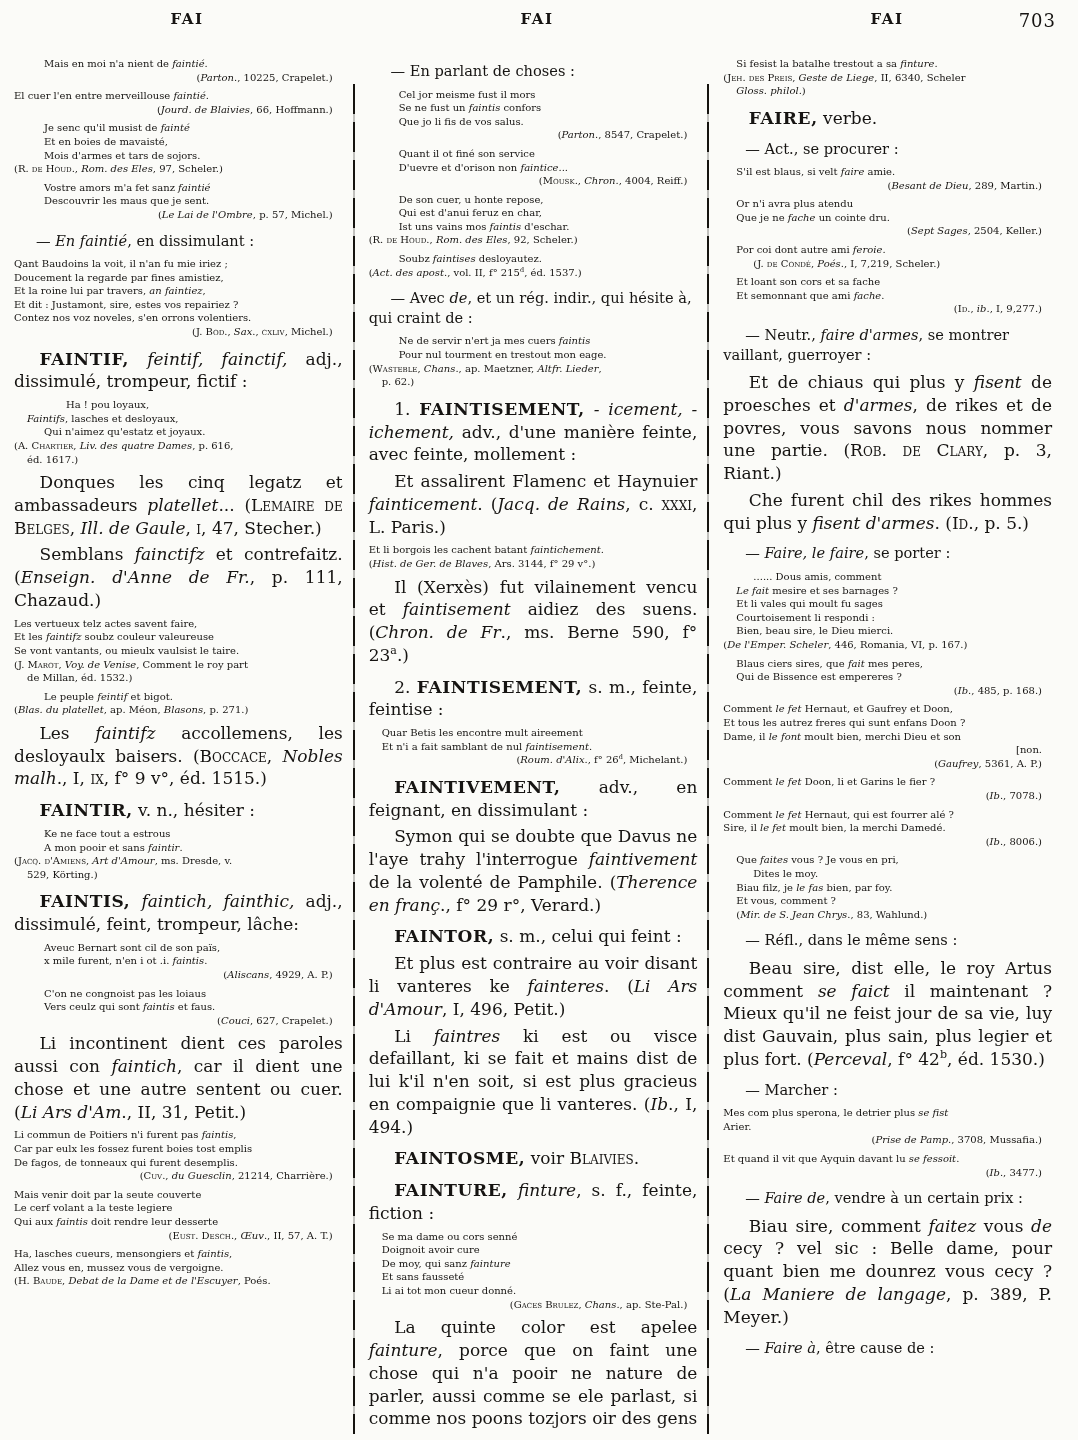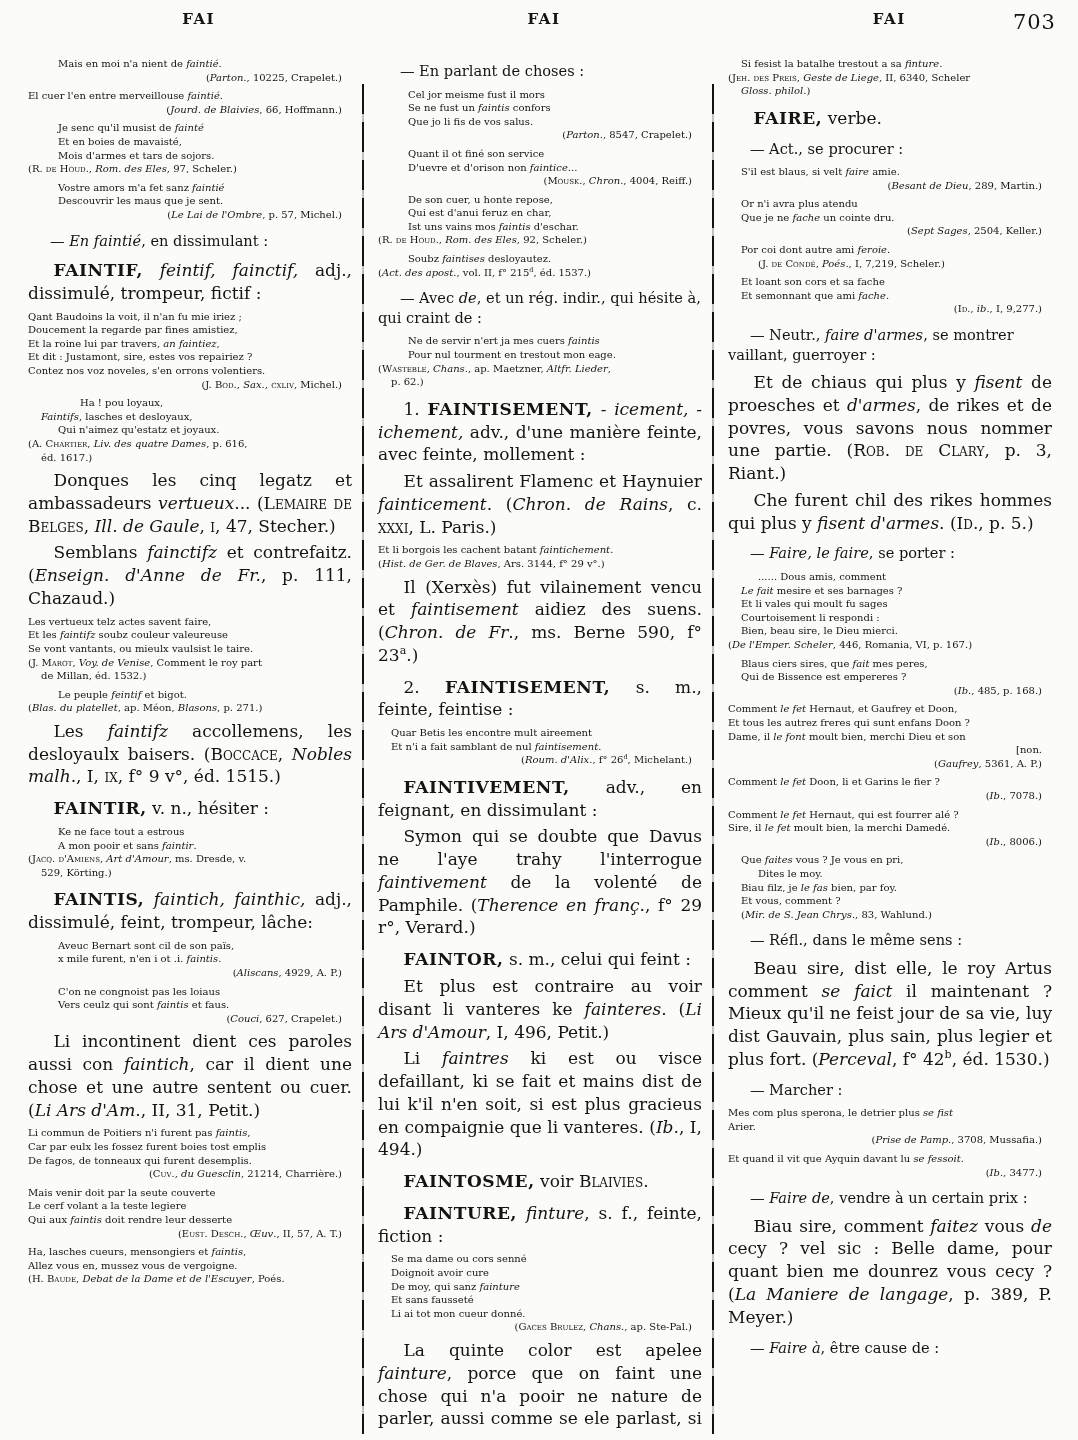--- a/index.html
+++ b/index.html
@@ -3,25 +3,25 @@
 <meta charset="utf-8">
 <style>
   html,body{margin:0;padding:0;}
   body{
     width:1078px;height:1440px;overflow:hidden;
     background:#fbfbf8;color:#161412;
     font-family:"DejaVu Serif","Liberation Serif",serif;
     -webkit-font-smoothing:antialiased;
   }
   .page{position:relative;width:1078px;height:1440px;box-sizing:border-box;
-    padding:10px 16px 6px 26px;overflow:hidden;}
+    padding:10px 16px 6px 12px;overflow:hidden;}
   .runhead{display:flex;align-items:baseline;height:40px;}
   .rh-cell{flex:1 1 0;text-align:center;font-weight:bold;font-size:15px;letter-spacing:1.5px;}
   .rh-cell.third{display:flex;justify-content:center;position:relative;}
-  .pageno{position:absolute;right:6px;top:0;font-weight:normal;letter-spacing:1px;font-size:21px;}
+  .pageno{position:absolute;right:6px;top:0;font-weight:normal;letter-spacing:1px;font-size:18px;}
   .cols{display:flex;align-items:stretch;height:1384px;overflow:hidden;}
   .col{flex:1 1 0;overflow:hidden;padding:2px 10px 0 2px;}
   .col + .rule + .col{padding-left:14px;}
   .rule{width:2px;flex:0 0 2px;margin-top:34px;
     background:repeating-linear-gradient(180deg,#15130f 0 30px,rgba(21,19,15,.25) 30px 38px);}
   .blk{margin:4px 0;}
   .para,.entry,.sense{font-size:17px;line-height:1.34;text-align:justify;text-indent:1.5em;}
   .entry{margin-top:9px;}
   .entry b{letter-spacing:.6px;}
   .sense{margin-top:9px;margin-bottom:7px;text-align:left;font-size:14.6px;}
@@ -62,37 +62,37 @@
           <div class="ln a-l i-2">Et en boies de mavaisté,</div>
           <div class="ln a-l i-2">Mois d'armes et tars de sojors.</div>
           <div class="ln a-l i-0">(R. <span class="sc">de Houd</span>., <i>Rom. des Eles</i>, 97, Scheler.)</div>
         </div>
         <div class="blk verse">
           <div class="ln a-l i-2">Vostre amors m'a fet sanz <i>faintié</i></div>
           <div class="ln a-l i-2">Descouvrir les maus que je sent.</div>
           <div class="ln a-r i-1">(<i>Le Lai de l'Ombre</i>, p. 57, Michel.)</div>
         </div>
         <div class="blk sense">— <i>En faintié</i>, en dissimulant :</div>
-        <div class="blk entry"><b>FAINTIF,</b> <i>feintif, fainctif,</i> adj., dissimulé, trompeur, fictif :</div>
         <div class="blk verse">
           <div class="ln a-l i-0">Qant Baudoins la voit, il n'an fu mie iriez ;</div>
           <div class="ln a-l i-0">Doucement la regarde par fines amistiez,</div>
           <div class="ln a-l i-0">Et la roine lui par travers, <i>an faintiez</i>,</div>
           <div class="ln a-l i-0">Et dit : Justamont, sire, estes vos repairiez ?</div>
           <div class="ln a-l i-0">Contez nos voz noveles, s'en orrons volentiers.</div>
           <div class="ln a-r i-0">(J. <span class="sc">Bod</span>., <i>Sax</i>., <span class="sc">cxliv</span>, Michel.)</div>
         </div>
+        <div class="blk entry"><b>FAINTIF,</b> <i>feintif, fainctif,</i> adj., dissimulé, trompeur, fictif :</div>
         <div class="blk verse">
           <div class="ln a-l i-3">Ha ! pou loyaux,</div>
           <div class="ln a-l i-1"><i>Faintifs</i>, lasches et desloyaux,</div>
           <div class="ln a-l i-2">Qui n'aimez qu'estatz et joyaux.</div>
           <div class="ln a-l i-0">(A. <span class="sc">Chartier</span>, <i>Liv. des quatre Dames</i>, p. 616,</div>
           <div class="ln a-l i-1">éd. 1617.)</div>
         </div>
-        <div class="blk para">Donques les cinq legatz et ambassadeurs <i>vertueux</i>... (<span class="sc">Lemaire de Belges</span>, <i>Ill. de Gaule</i>, <span class="sc">i</span>, 47, Stecher.)</div>
+        <div class="blk para">Donques les cinq legatz et ambassadeurs <i>platellet</i>... (<span class="sc">Lemaire de Belges</span>, <i>Ill. de Gaule</i>, <span class="sc">i</span>, 47, Stecher.)</div>
         <div class="blk para">Semblans <i>fainctifz</i> et contrefaitz. (<i>Enseign. d'Anne de Fr.</i>, p. 111, Chazaud.)</div>
         <div class="blk verse">
           <div class="ln a-l i-0">Les vertueux telz actes savent faire,</div>
           <div class="ln a-l i-0">Et les <i>faintifz</i> soubz couleur valeureuse</div>
           <div class="ln a-l i-0">Se vont vantants, ou mieulx vaulsist le taire.</div>
           <div class="ln a-l i-0">(J. <span class="sc">Marot</span>, <i>Voy. de Venise</i>, Comment le roy part</div>
           <div class="ln a-l i-1">de Millan, éd. 1532.)</div>
         </div>
         <div class="blk verse">
           <div class="ln a-l i-2">Le peuple <i>feintif</i> et bigot.</div>
@@ -161,21 +161,21 @@
           <div class="ln a-l i-0">(<i>Act. des apost</i>., vol. II, f° 215<sup>d</sup>, éd. 1537.)</div>
         </div>
         <div class="blk sense">— Avec <i>de</i>, et un rég. indir., qui hésite à, qui craint de :</div>
         <div class="blk verse">
           <div class="ln a-l i-2">Ne de servir n'ert ja mes cuers <i>faintis</i></div>
           <div class="ln a-l i-2">Pour nul tourment en trestout mon eage.</div>
           <div class="ln a-l i-0">(<span class="sc">Wasteble</span>, <i>Chans</i>., ap. Maetzner, <i>Altfr. Lieder</i>,</div>
           <div class="ln a-l i-1">p. 62.)</div>
         </div>
         <div class="blk entry">1. <b>FAINTISEMENT,</b> <i>- icement, - ichement,</i> adv., d'une manière feinte, avec feinte, mollement :</div>
-        <div class="blk para">Et assalirent Flamenc et Haynuier <i>fainticement</i>. (<i>Chron. de Rains</i>, c. <span class="sc">xxxi</span>, L. Paris.)</div>
+        <div class="blk para">Et assalirent Flamenc et Haynuier <i>fainticement</i>. (<i>Jacq. de Rains</i>, c. <span class="sc">xxxi</span>, L. Paris.)</div>
         <div class="blk verse">
           <div class="ln a-l i-0">Et li borgois les cachent batant <i>faintichement</i>.</div>
           <div class="ln a-l i-0">(<i>Hist. de Ger. de Blaves</i>, Ars. 3144, f° 29 v°.)</div>
         </div>
         <div class="blk para">Il (Xerxès) fut vilainement vencu et <i>faintisement</i> aidiez des suens. (<i>Chron. de Fr</i>., ms. Berne 590, f° 23<sup>a</sup>.)</div>
         <div class="blk entry">2. <b>FAINTISEMENT,</b> s. m., feinte, feintise :</div>
         <div class="blk verse">
           <div class="ln a-l i-1">Quar Betis les encontre mult aireement</div>
           <div class="ln a-l i-1">Et n'i a fait samblant de nul <i>faintisement</i>.</div>
           <div class="ln a-r i-1">(<i>Roum. d'Alix</i>., f° 26<sup>d</sup>, Michelant.)</div>

